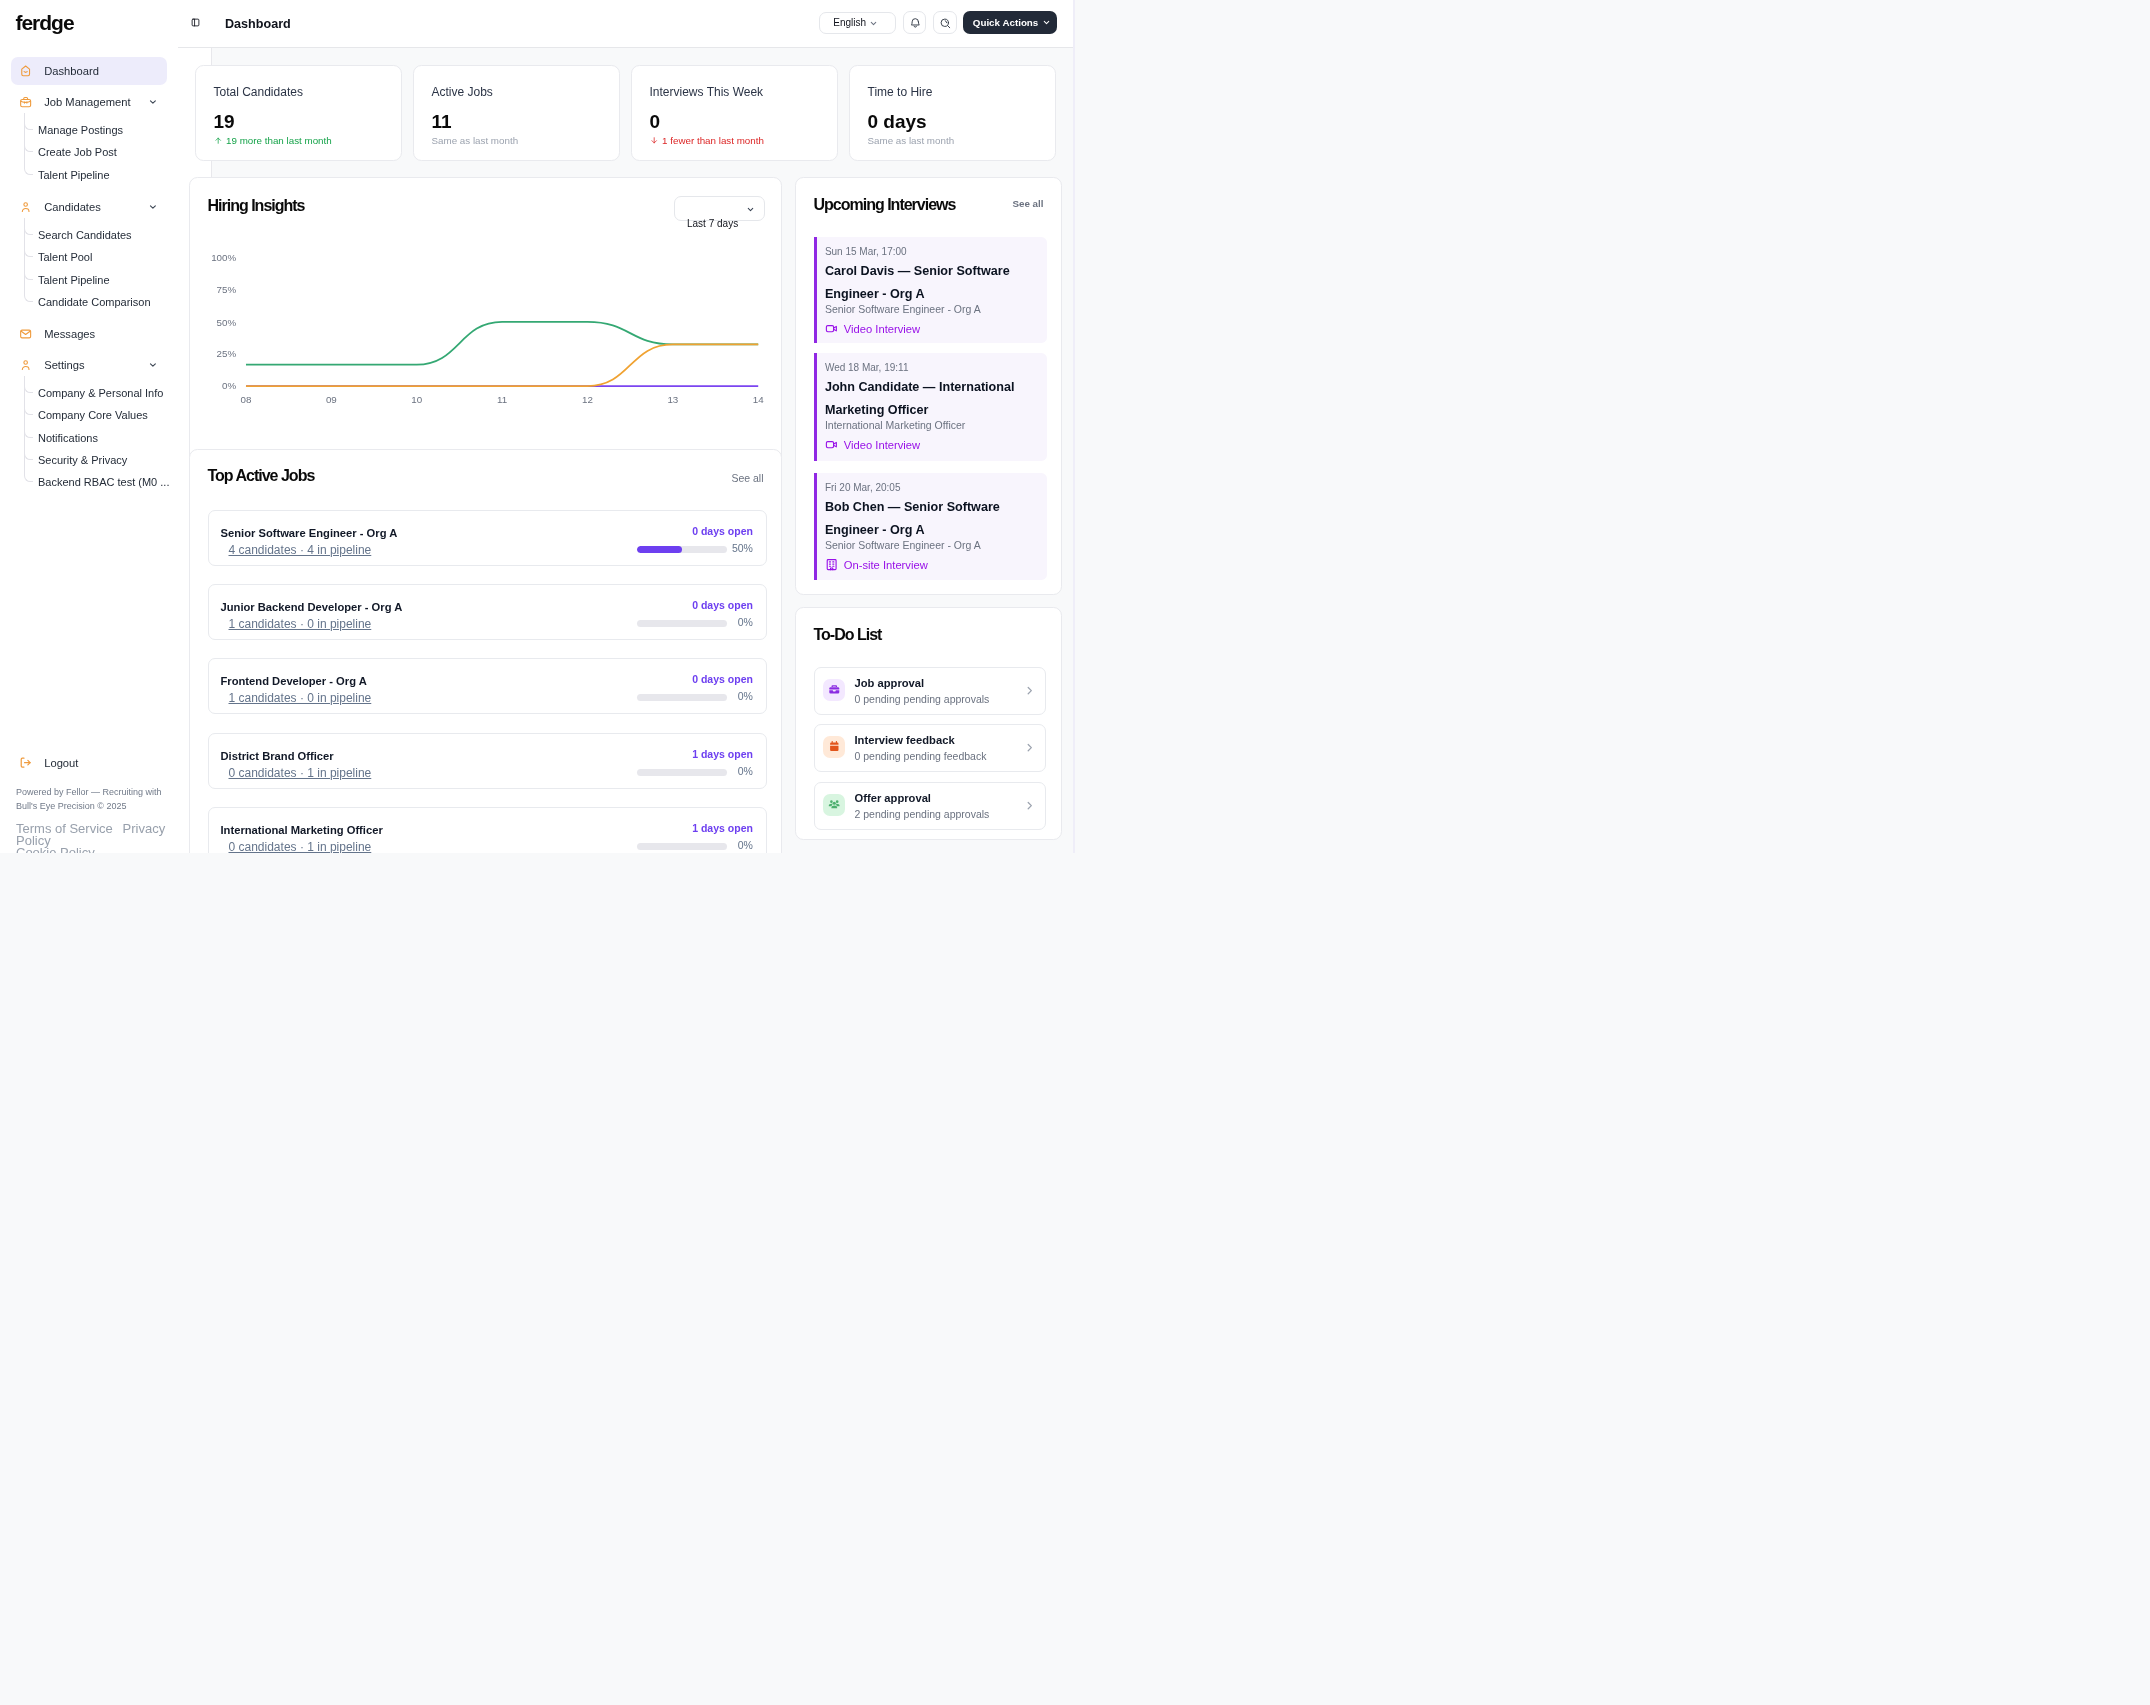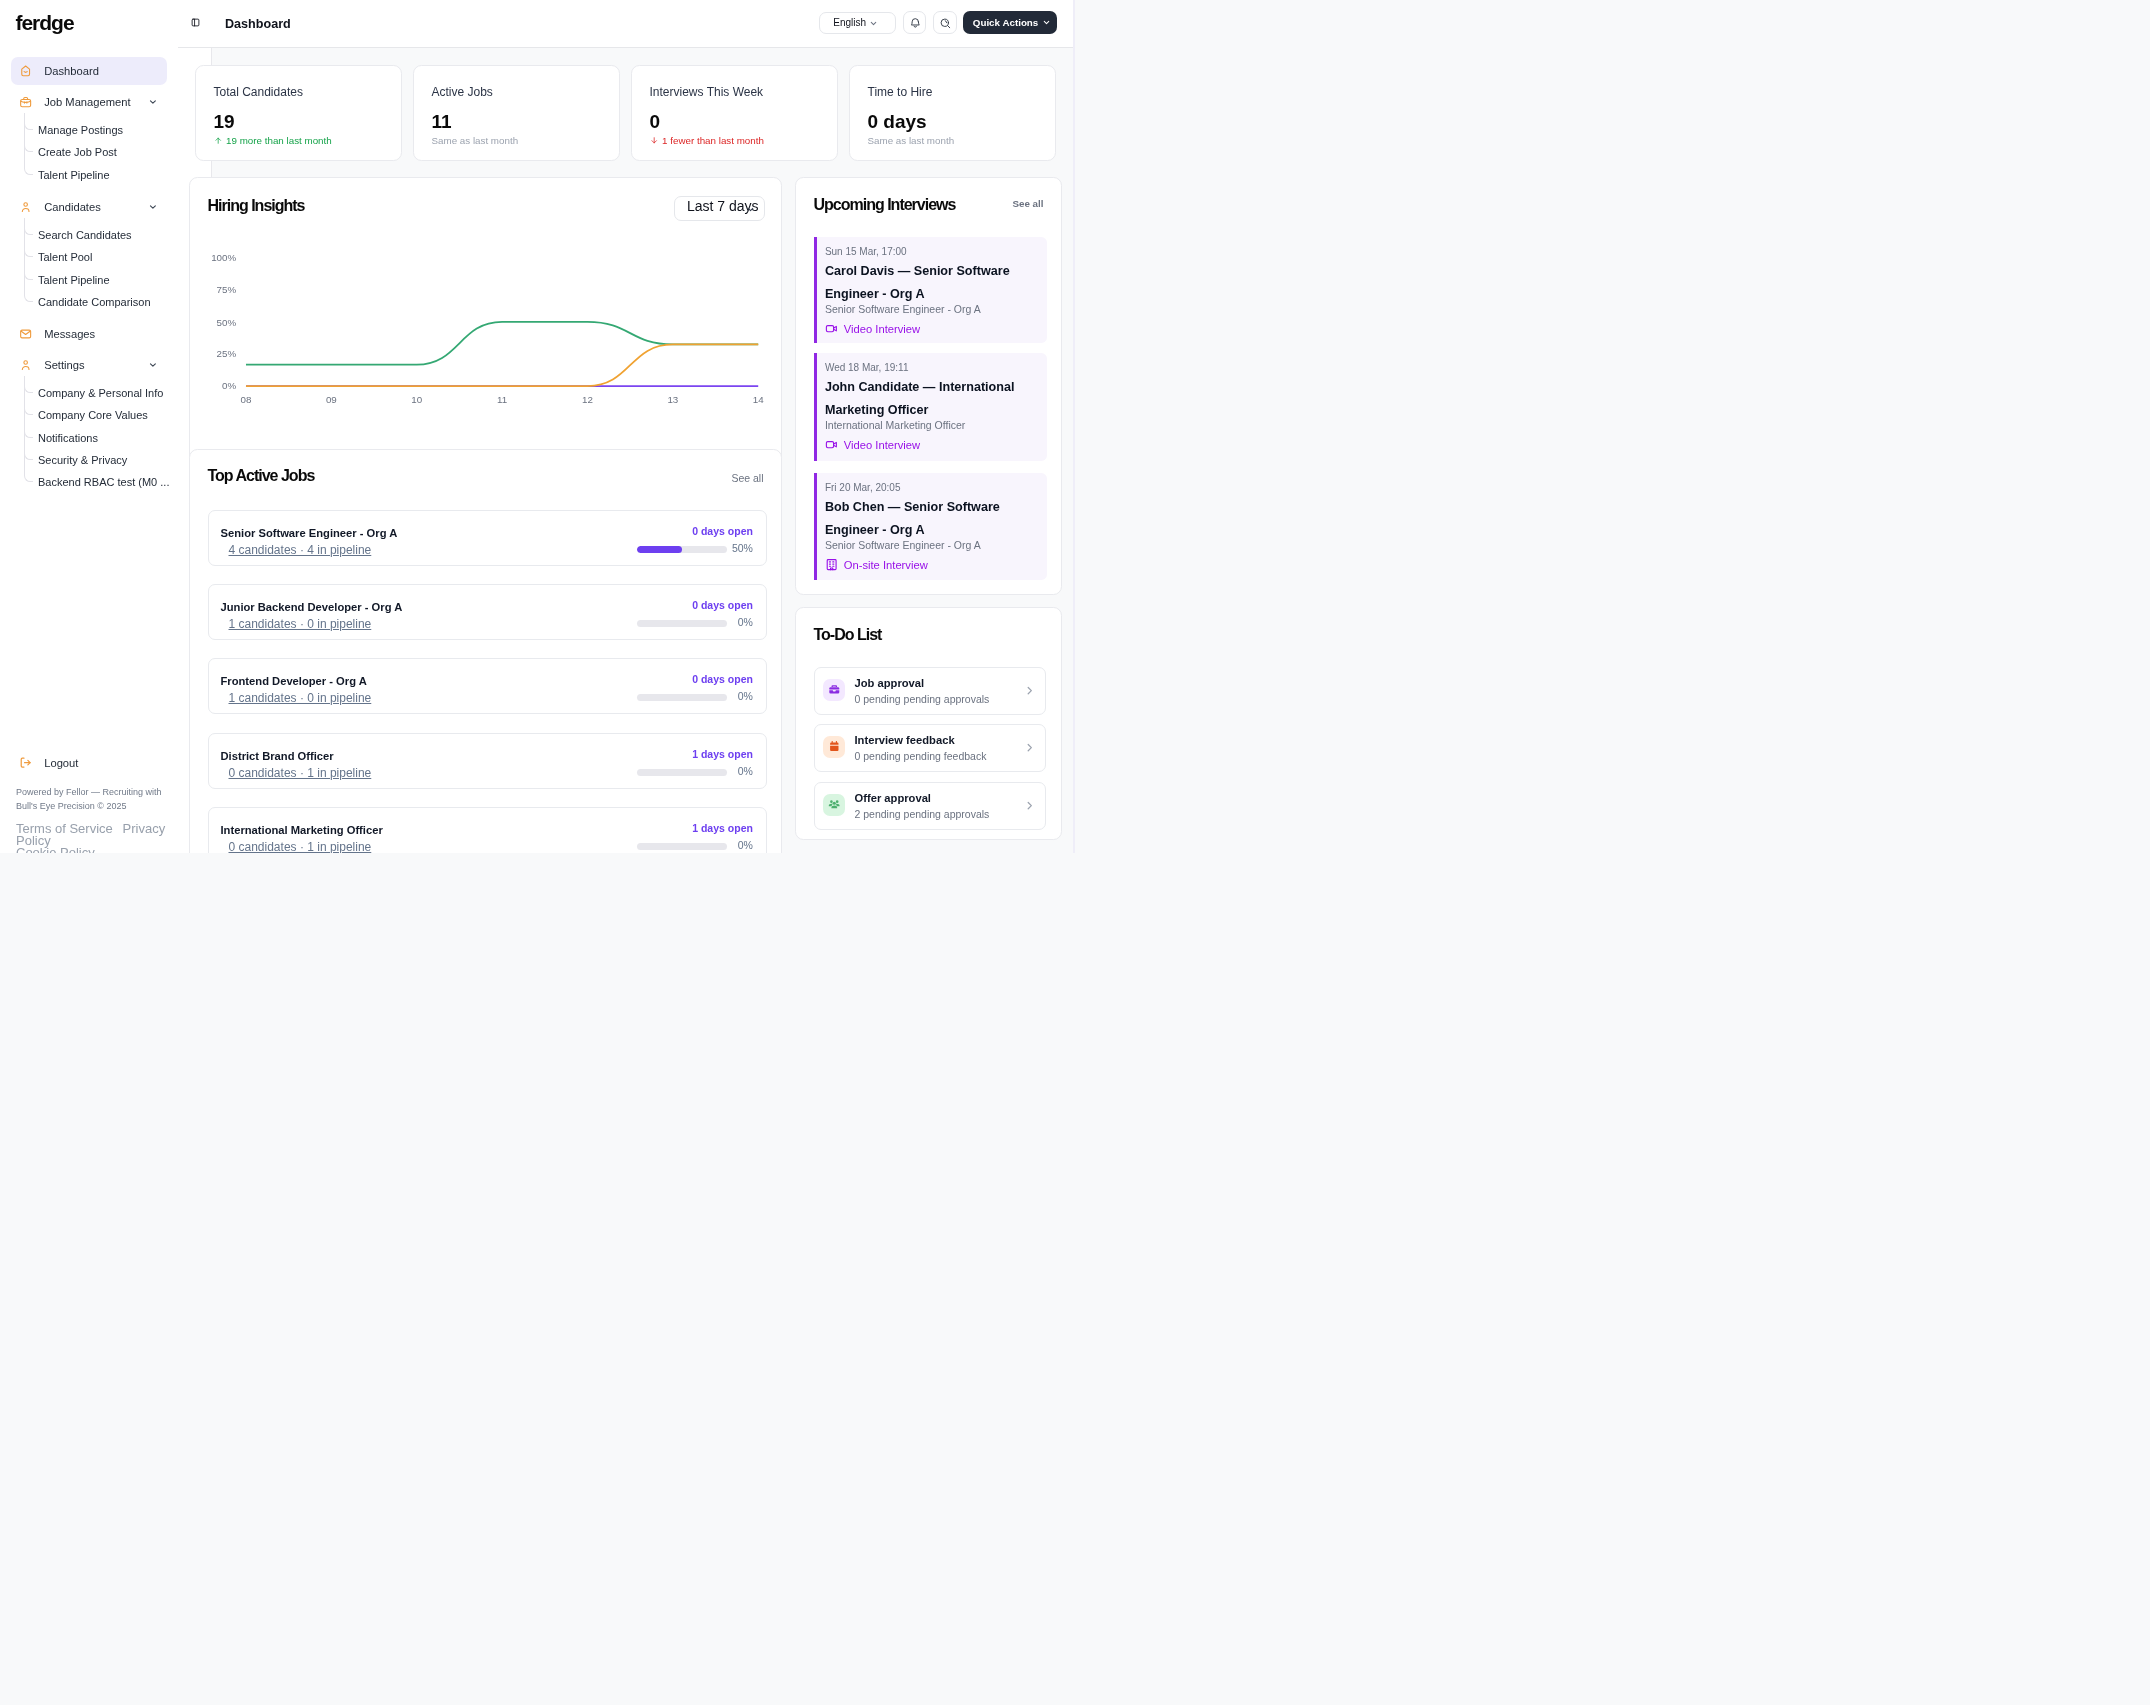--- a/index.html
+++ b/index.html
@@ -46,21 +46,21 @@
 .stat { width:207px; height:96px; top:65px; }
 .stat .h { position:absolute; left:17.5px; top:19px; font-size:12px; color:#2b3446; }
 .stat .v { position:absolute; left:17.5px; top:45px; font-size:19px; font-weight:bold; color:#0a0a0a; }
 .stat .s { position:absolute; left:17.5px; top:69px; font-size:9.8px; }
 .green { color:#16a34a; } .red { color:#dc2626; } .gray { color:#9ca3af; }
 
 
 #chart-card { left:189px; top:177px; width:593px; height:335px; }
 #chart-card .h { position:absolute; left:17.5px; top:19px; font-size:16px; letter-spacing:-1px; font-weight:bold; color:#0a0a0a; }
 #sel { position:absolute; left:484px; top:17.5px; width:91px; height:25px; border:0.7px solid #e5e7eb; border-radius:7px; }
-#sel .t { position:absolute; left:12px; top:1px; font-size:14px; color:#10131c; }
+#sel .t { position:absolute; left:12px; top:21px; font-size:10px; color:#10131c; }
 #sel svg { position:absolute; right:9px; top:8.4px; }
 
 
 #jobs-card { left:189px; top:449px; width:593px; height:426px; }
 #jobs-card .h { position:absolute; left:17.5px; top:17px; font-size:16px; letter-spacing:-1px; font-weight:bold; color:#0a0a0a; }
 #jobs-card .seeall { position:absolute; right:17.5px; top:22px; font-size:10.5px; color:#6b7280; }
 .job { position:absolute; left:17.5px; width:559px; height:56px; border:0.7px solid #e8eaee; border-radius:7px; }
 .job .t { position:absolute; left:12px; top:16px; font-size:11.2px; font-weight:bold; color:#111827; }
 .job .m { position:absolute; left:20px; top:32px; font-size:12px; color:#64748b;text-decoration:underline; }
 .job .d { position:absolute; right:12.6px; top:14.3px; font-size:10.5px; font-weight:bold; color:#6d3ff0; }

